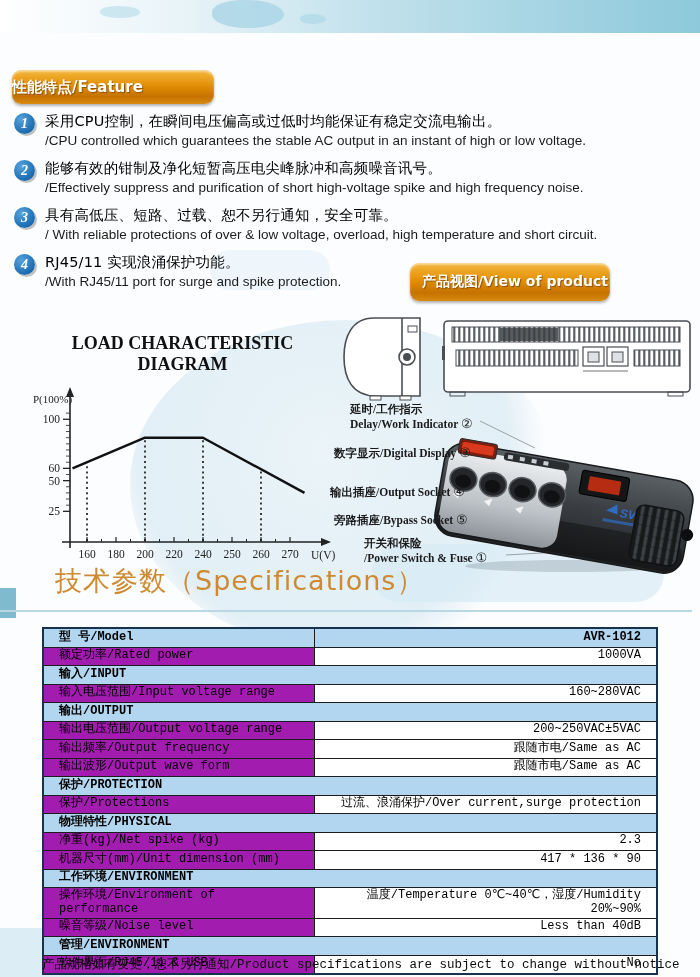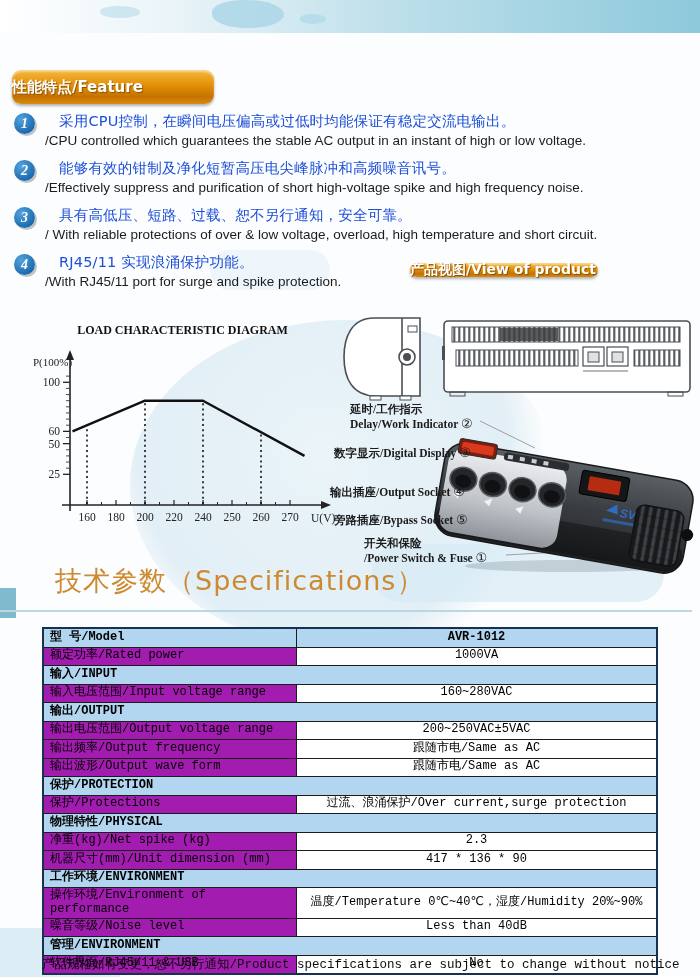--- a/index.html
+++ b/index.html
@@ -12,57 +12,57 @@
   .blob{position:absolute;background:#e2eff7;border-radius:28px;z-index:0;}
   .teal-chip{position:absolute;left:0;top:588px;width:16px;height:30px;background:#80bacf;z-index:0;}
   .globe{position:absolute;left:130px;top:320px;width:430px;height:330px;border-radius:50%;
     background:radial-gradient(circle at 45% 40%, #eaf4f9 0%, #e2eff6 60%, rgba(226,239,246,0) 72%);z-index:0;}
   
   .badge{position:absolute;color:#fff;font-weight:bold;z-index:3;
     background:linear-gradient(180deg,#f4b83e 0%,#e49007 45%,#c57200 78%,#d88a10 100%);
     border-radius:9px;box-shadow:0 2px 3px rgba(0,0,0,.3), inset 0 2px 2px rgba(255,255,255,.45);
     text-shadow:1px 1px 1px #8a5200;display:flex;align-items:center;}
   .feature-badge{left:12px;top:58px;width:202px;height:34px;font-size:15px;margin-top:12px;}
-  .product-badge{left:410px;top:263px;width:188px;height:14px;font-size:14px;}
+  .product-badge{left:410px;top:263px;width:188px;height:38px;font-size:14px;padding-left:12px;}
   .badge-underline{position:absolute;left:12px;top:97px;width:150px;height:1px;background:#c9ced2;z-index:1;}
   
   .features{position:absolute;left:12px;top:112px;width:672px;z-index:2;list-style:none;margin:0;padding:0;}
   .feature-item{position:relative;margin-bottom:9px;min-height:38px;}
   .f-num{position:absolute;left:2px;top:1px;width:21px;height:21px;border-radius:50%;
     background:radial-gradient(circle at 35% 30%,#55a3dd,#1b6cb0 70%,#155a95);
     color:#fff;font-style:italic;font-weight:bold;font-family:"Liberation Serif",serif;
     font-size:14px;display:flex;align-items:center;justify-content:center;
     box-shadow:2px 2px 0 rgba(120,120,120,.45);}
-  .f-zh{margin-left:47px;font-size:14.5px;color:#1d4ed8;font-weight:500;letter-spacing:.2px;}
+  .f-zh{margin-left:33px;font-size:14.5px;color:#000000;font-weight:500;letter-spacing:.2px;}
   .f-en{margin-left:33px;font-size:13.5px;color:#1c1c1c;font-family:Liberation Sans, sans-serif;margin-top:2px;}
   
   .chart-block{position:absolute;left:25px;top:322px;width:315px;z-index:2;}
   .chart-title-zh{text-align:center;font-size:13px;color:#222;font-weight:500;}
-  .chart-title-en{text-align:center;font-size:12px;font-weight:bold;color:#111;
-     font-family:"Liberation Serif","DejaVu Serif",serif;margin-top:1px;}
+  .chart-title-en{text-align:center;font-size:18px;font-weight:bold;color:#111;
+     font-family:"Liberation Serif","DejaVu Serif",serif;margin-top:11px;}
   #load-chart{display:block;margin-top:2px;}
   
   .side-view{position:absolute;left:338px;top:310px;z-index:2;}
   .rear-view{position:absolute;left:442px;top:316px;z-index:2;}
   
   .photo-region{position:absolute;left:330px;top:398px;width:370px;height:178px;z-index:2;}
   .photo-svg{position:absolute;left:0;top:0;z-index:1;}
   .callout{position:absolute;z-index:2;font-family:"Liberation Serif","DejaVu Serif",serif;
     font-weight:bold;color:#1b1b1b;font-size:11.5px;line-height:1.25;white-space:nowrap;}
   .c-num{font-size:13px;font-weight:normal;}
   
   .specs-heading{position:absolute;left:55px;top:563px;font-size:27px;color:#cd8a30;z-index:2;letter-spacing:1px;}
   .specs-rule{position:absolute;left:0px;top:610px;width:692px;height:2px;background:#b9d8e4;z-index:1;}
   .specs-table{position:absolute;left:42px;top:627px;width:616px;border-collapse:collapse;z-index:2;
     font-family:"Liberation Mono","DejaVu Sans Mono","DejaVu Sans",monospace;font-size:12px;color:#000;
     border:2px solid #16324f;background:#fff;}
-  .specs-table td{border:1px solid #1c1c1c;padding:1px 6px;height:15.5px;line-height:1.15;}
+  .specs-table td{border:1px solid #1c1c1c;padding:1px 15px;height:15.5px;line-height:1.15;}
   td.sec{background:#b3d6f0;font-weight:bold;}
   td.lab{background:#a21caf;width:240px;font-weight:normal;}
-  td.val{text-align:center;background:#fff;}
+  td.val{text-align:right;background:#fff;}
   tr.model td{background:#b3d6f0;font-weight:bold;}
   .footer-note{position:absolute;left:42px;top:956px;font-size:12.5px;color:#0c0c0c;z-index:2;
     font-family:"Liberation Mono","DejaVu Sans Mono","DejaVu Sans",monospace;}
 </style>
 </head>
 <body>
 
 <div class="page">
 
   <div class="top-band">

